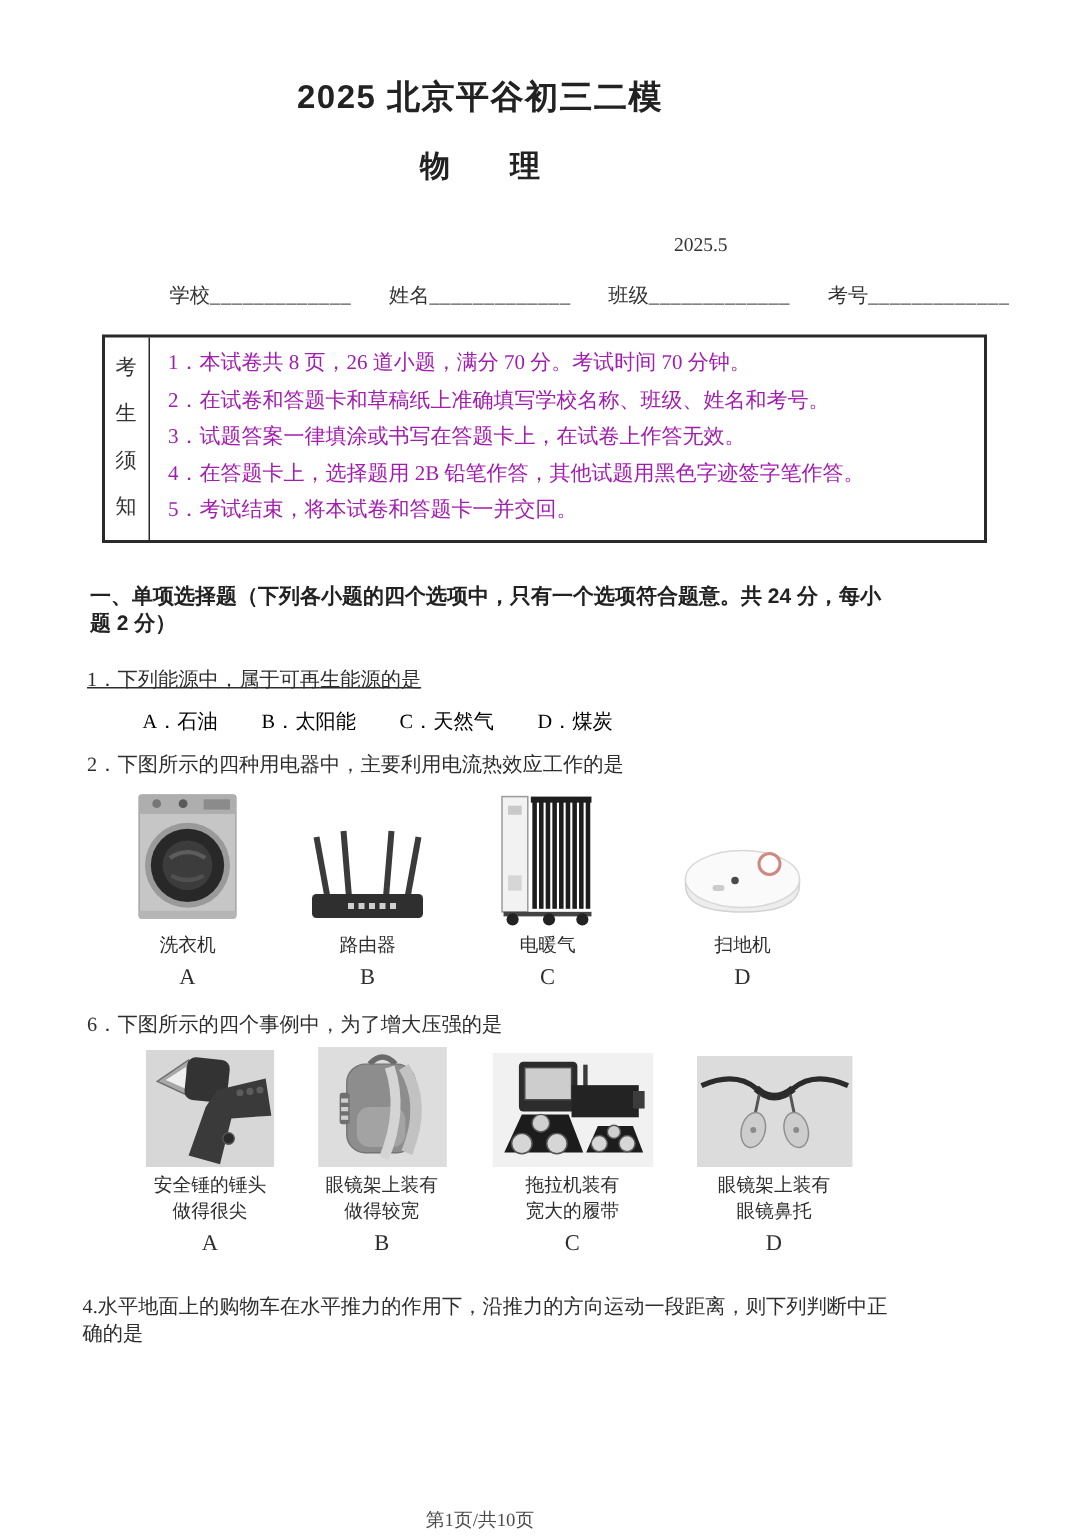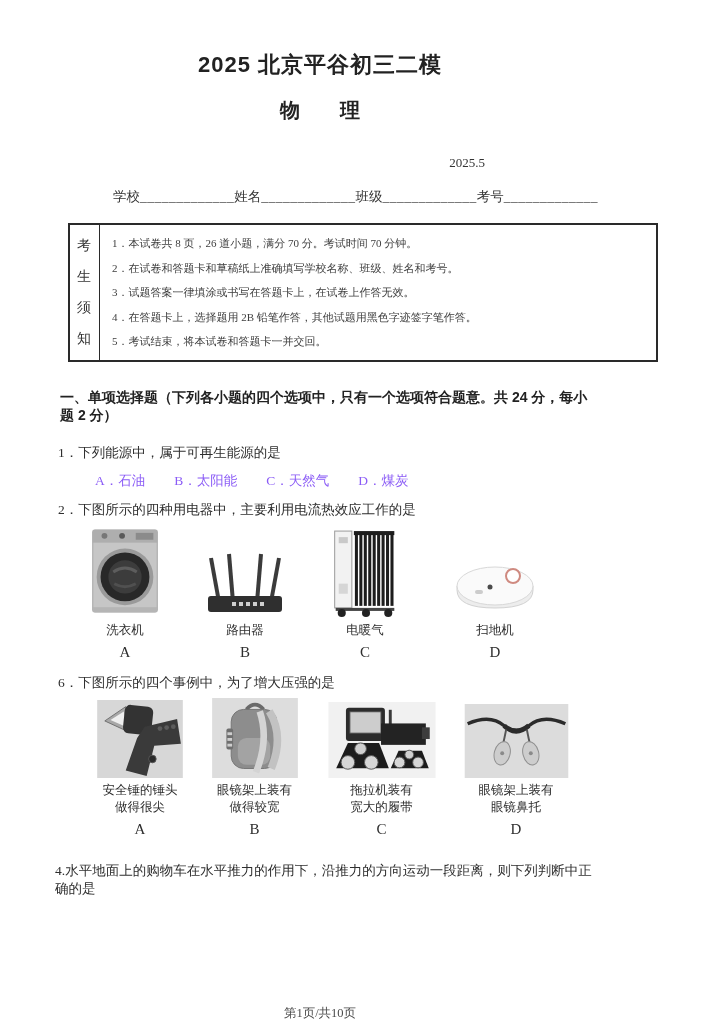--- a/index.html
+++ b/index.html
@@ -35,20 +35,21 @@
     padding-right: 155px;
     font-size: 13px;
     margin-top: 31px;
     color: #333;
   }
   .form-line {
     margin-top: 17px;
     margin-left: 113px;
     font-size: 13.5px;
     display: flex;
+    gap: 25px;
     color: #333;
   }
   .form-item { white-space: nowrap; }
   .blank { letter-spacing: 0.5px; }
 
   .notice-box {
     margin: 17px auto 0 68px;
     width: 590px;
     border: 2px solid #2a2a2a;
     display: flex;
@@ -63,54 +64,54 @@
     color: #333;
   }
   .notice-side-inner {
     width: 15px;
     word-break: break-all;
     line-height: 31px;
     text-align: left;
   }
   .notice-items { padding: 6px 10px 6px 12px; flex: 1; }
   .notice-items p {
-    font-size: 11px;
+    font-size: 14px;
     line-height: 24.5px;
-    color: #404040;
+    color: #a21caf;
     white-space: nowrap;
   }
 
   .section-heading {
     margin-top: 27px;
     margin-left: 60px;
     margin-right: 40px;
     font-family: "Liberation Sans", sans-serif;
     font-weight: bold;
     font-size: 14px;
     color: #222;
   }
   .stem {
     margin-left: 58px;
     margin-right: 40px;
     font-size: 13.5px;
     color: #2e2e2e;
   }
-  .stem-q1 { margin-top: 19px; }
+  .stem-q1 { margin-top: 19px; text-decoration: underline; }
   .stem-q2 { margin-top: 11px; }
   .stem-q3 { margin-top: 13px; }
   .stem-q4 { margin-top: 24px; margin-left: 55px; }
 
   .options-inline {
     margin-top: 10px;
     margin-left: 95px;
     margin-bottom: 10px;
     display: flex;
     gap: 29px;
     font-size: 13.5px;
-    color: #8b5cf6;
+    color: #000000;
   }
 
   .figure-row { display: flex; margin-top: 6px; }
   .q2-row { margin-left: 80px; gap: 25px; }
   .q3-row { margin-left: 95px; gap: 22px; }
   figure { display: flex; flex-direction: column; align-items: center; }
   .fig-a { width: 90px; } .fig-b2 { width: 100px; } .fig-c2 { width: 90px; } .fig-d2 { width: 120px; }
   .fig-a3 { width: 90px; } .fig-b3 { width: 95px; } .fig-c3 { width: 115px; } .fig-d3 { width: 110px; }
   .img-area { display: flex; align-items: flex-end; justify-content: center; }
   .q2-row .img-area { height: 93px; }

